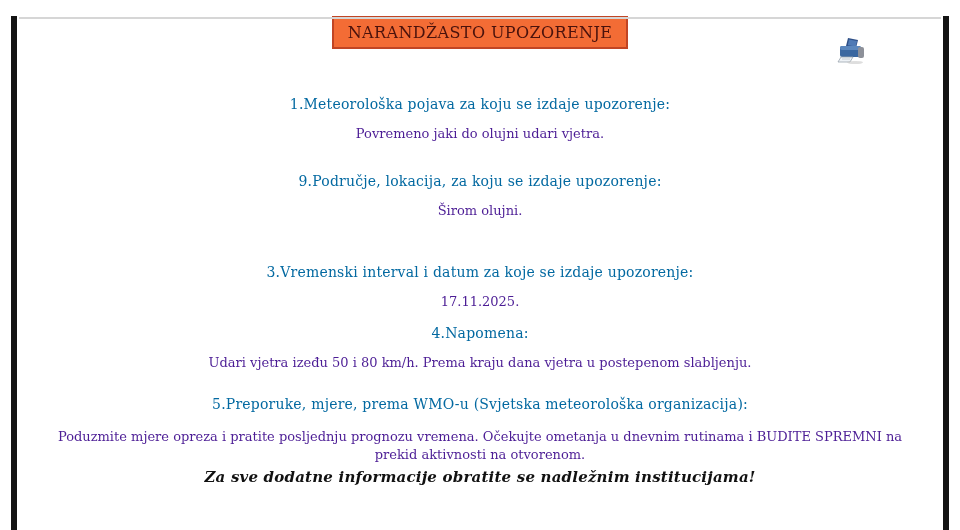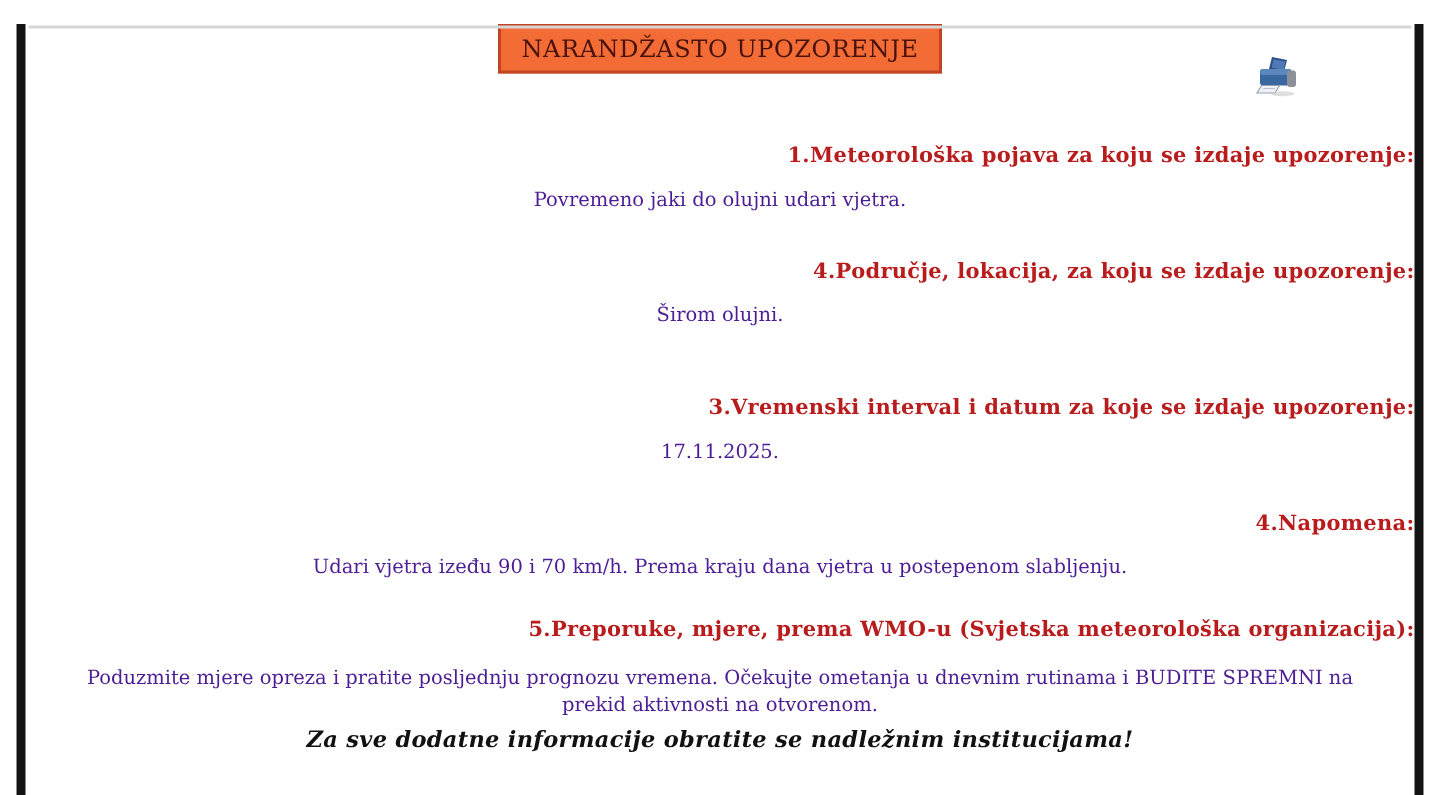--- a/index.html
+++ b/index.html
@@ -31,31 +31,30 @@
   }
 
   .print-btn {
     position:absolute; top:18px; right:74px;
     width:34px; height:34px;
     background:transparent; border:none; cursor:pointer; padding:0;
   }
 
   .section { text-align:center; }
   .sec-head {
-    font-weight:bold; font-size:14px; color:#b91c1c;
+    font-weight:normal; font-size:14px; color:#0369a1;
     letter-spacing:0.2px;
-    text-align:right;
   }
   .sec-body {
     font-size:13px; color:#4c1d95; margin-top:13px; line-height:18px;
   }
   #s1 .sec-head { margin-top:47px; }
   #s2 .sec-head { margin-top:30px; }
   #s3 .sec-head { margin-top:44px; }
-  #s4 .sec-head { margin-top:30px; }
+  #s4 .sec-head { margin-top:14px; }
   #s5 .sec-head { margin-top:24px; }
   #s5 .sec-body { max-width:880px; margin-left:auto; margin-right:auto; margin-top:16px; }
 
   .footer-note {
     margin-top:4px;
     text-align:center;
     font-weight:bold; font-style:italic;
     font-size:15px; color:#111111;
     letter-spacing:0.2px;
   }
@@ -86,32 +85,32 @@
       <ellipse cx="20" cy="28.5" rx="8" ry="1.6" fill="#c8c8c8" opacity="0.6"></ellipse>
     </svg>
   </button>
 
   <div class="section" id="s1">
     <div class="sec-head">1.Meteorološka pojava za koju se izdaje upozorenje:</div>
     <div class="sec-body">Povremeno jaki do olujni udari vjetra.</div>
   </div>
 
   <div class="section" id="s2">
-    <div class="sec-head">4.Područje, lokacija, za koju se izdaje upozorenje:</div>
+    <div class="sec-head">9.Područje, lokacija, za koju se izdaje upozorenje:</div>
     <div class="sec-body">Širom olujni.</div>
   </div>
 
   <div class="section" id="s3">
     <div class="sec-head">3.Vremenski interval i datum za koje se izdaje upozorenje:</div>
     <div class="sec-body">17.11.2025.</div>
   </div>
 
   <div class="section" id="s4">
     <div class="sec-head">4.Napomena:</div>
-    <div class="sec-body">Udari vjetra izeđu 90 i 70 km/h. Prema kraju dana vjetra u postepenom slabljenju.</div>
+    <div class="sec-body">Udari vjetra izeđu 50 i 80 km/h. Prema kraju dana vjetra u postepenom slabljenju.</div>
   </div>
 
   <div class="section" id="s5">
     <div class="sec-head">5.Preporuke, mjere, prema WMO-u (Svjetska meteorološka organizacija):</div>
     <div class="sec-body">Poduzmite mjere opreza i pratite posljednju prognozu vremena. Očekujte ometanja u dnevnim rutinama i BUDITE SPREMNI na prekid aktivnosti na otvorenom.</div>
   </div>
 
   <div class="footer-note">Za sve dodatne informacije obratite se nadležnim institucijama!</div>
 
 </div>

